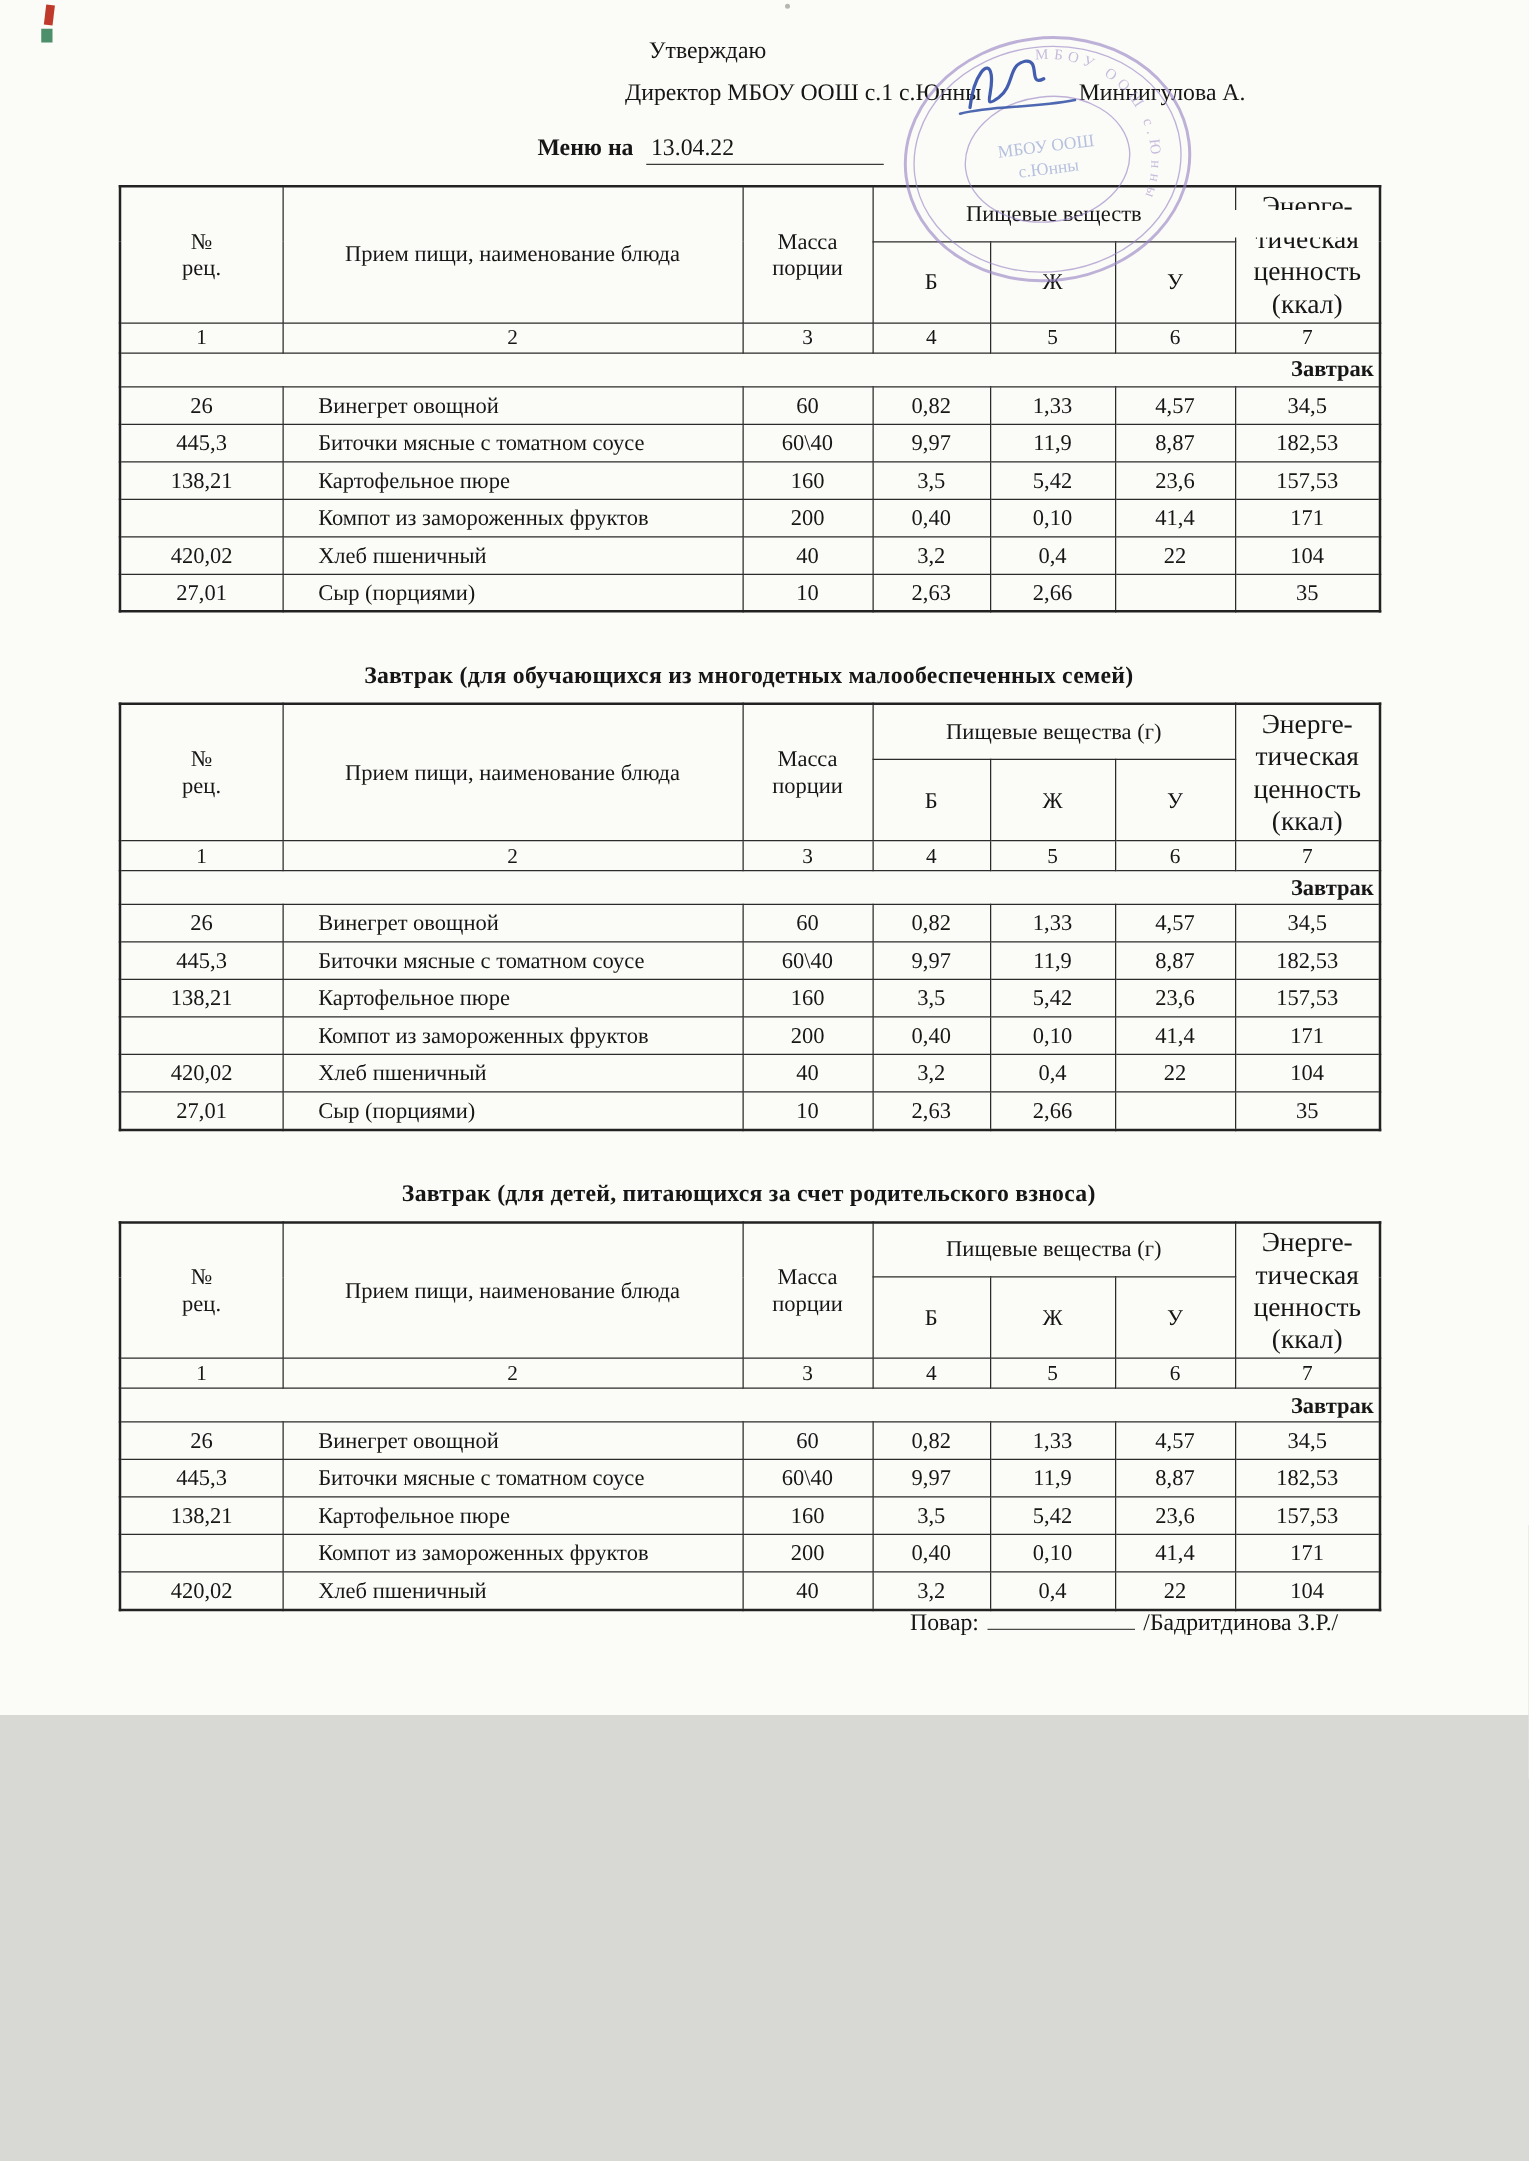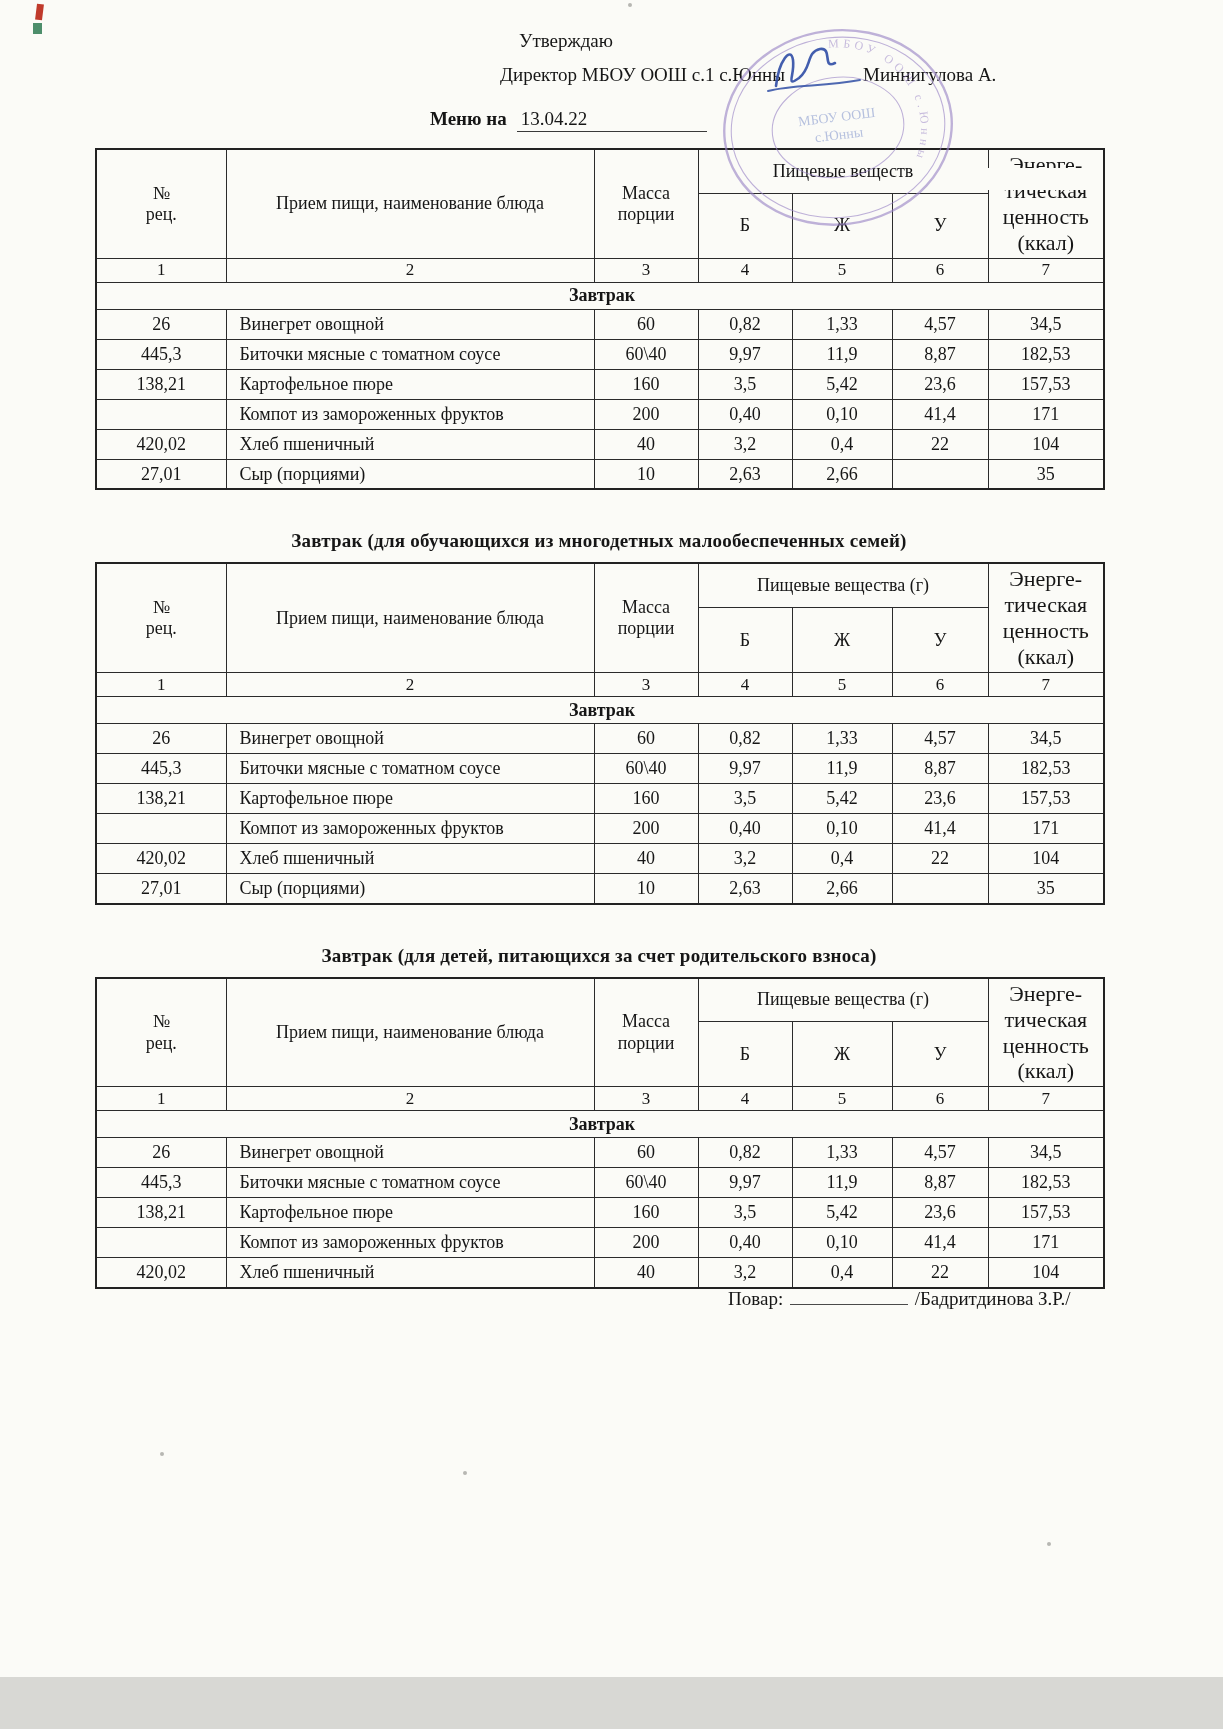--- a/index.html
+++ b/index.html
@@ -1,20 +1,20 @@
 <!DOCTYPE html>
 <html><head>
 <meta charset="utf-8">
 <style>
   * { box-sizing: border-box; margin: 0; padding: 0; }
   html, body { background: #d8d8d4; }
   .page {
     position: relative;
     width: 1223px;
-    height: 1677px;
+    height: 1372px;
     background: #fbfbf7;
     font-family: "Liberation Serif", serif;
     color: #161616;
     overflow: hidden;
     margin: 0 auto;
   }
 
   
   .approve { position: absolute; top: 30px; left: 519px; font-size: 19px; }
   .director { position: absolute; top: 64px; left: 500px; font-size: 19px; white-space: nowrap; }
@@ -63,23 +63,23 @@
   }
   col.w0 { width: 130px; } col.w1 { width: 368px; } col.w2 { width: 104px; }
   col.w3 { width: 94px; }  col.w4 { width: 100px; } col.w5 { width: 96px; }
   col.w6 { width: 116px; }
 
   .menu th.pre { white-space: pre-line; line-height: 1.18; }
   .menu th.nutrients { height: 34px; }
   .menu th.sub { height: 50px; }
   .menu th.energy { font-size: 22px; }
   .menu tr.numrow th { height: 24px; font-size: 17px; padding: 0 4px; }
-  .menu tr.sectionrow td { text-align: center; font-weight: bold; padding-left: 8px; height: 27px; }
+  .menu tr.sectionrow td { text-align: right; font-weight: bold; padding-left: 8px; height: 27px; }
   .menu tbody.rows td { height: 30px; }
-  .menu tbody.rows td.c1 { text-align: left; padding-left: 13px; }
+  .menu tbody.rows td.c1 { text-align: left; padding-left: 28px; }
 
   
   .footer { position: absolute; top: 1288px; left: 728px; font-size: 19px; }
   .sign-line { display: inline-block; width: 118px; border-bottom: 1.6px solid #4a4a4a; height: 15px; margin: 0 2px; }
 </style>
 </head>
 <body>
 
 <div class="page">
 

